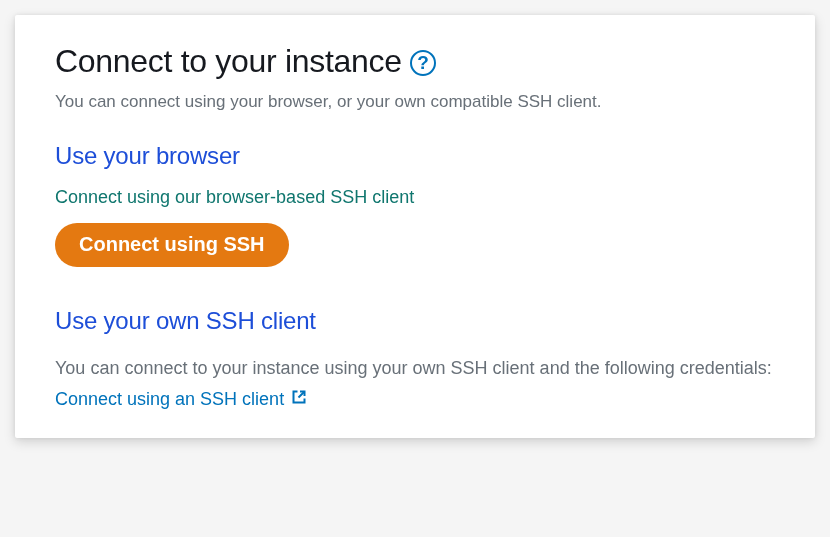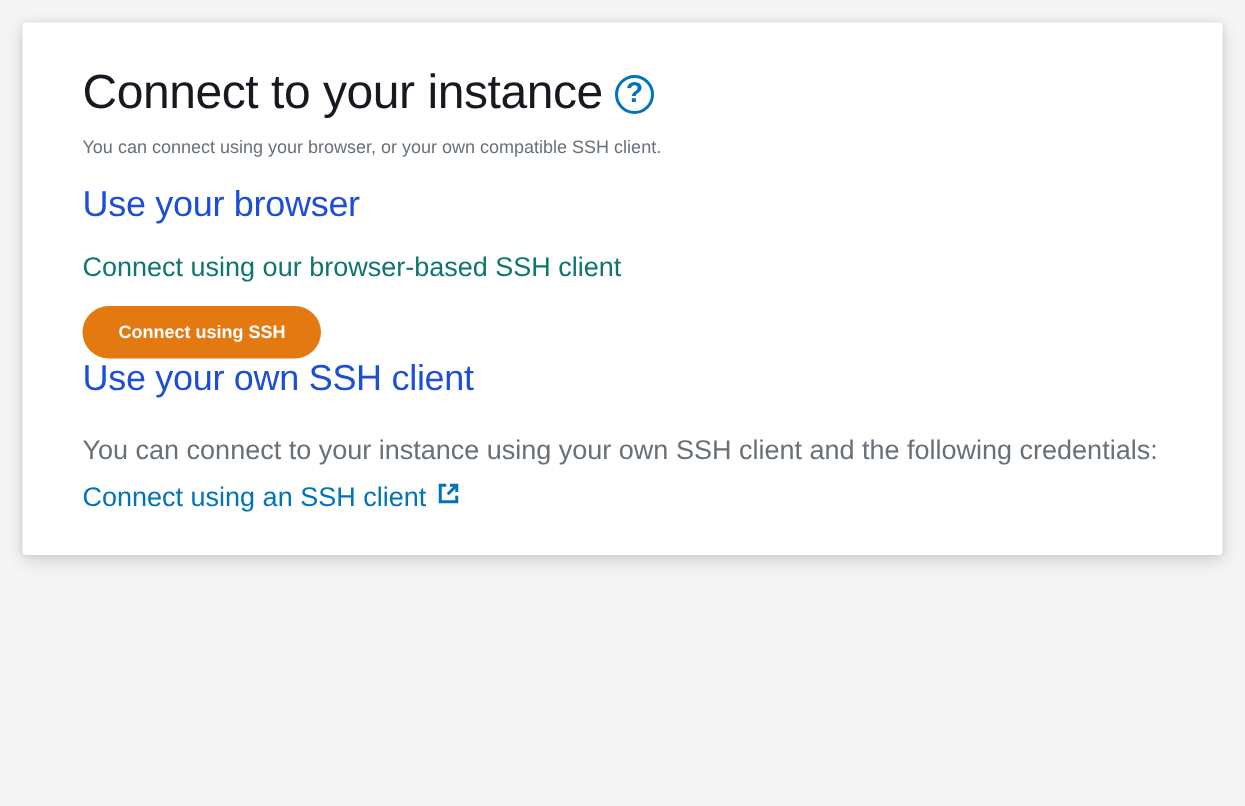--- a/index.html
+++ b/index.html
@@ -40,23 +40,23 @@
       border-radius: 50%;
       color: #0073bb;
       font-size: 19px;
       font-weight: 700;
       line-height: 1;
       cursor: pointer;
       position: relative;
       top: 1px;
     }
     .subtitle {
-      font-size: 12px;
+      font-size: 17px;
       color: #687078;
-      margin-bottom: 16px;
+      margin-bottom: 28px;
       line-height: 1.4;
     }
     .section-heading {
       font-size: 24px;
       font-weight: 400;
       color: #1d4ed8;
       margin-bottom: 14px;
       letter-spacing: -0.2px;
     }
     .section-desc {
@@ -65,24 +65,25 @@
       margin-bottom: 12px;
       line-height: 1.5;
     }
     .btn-primary {
       display: inline-block;
       background: #e47911;
       color: #ffffff;
       border: none;
       border-radius: 22px;
       padding: 10px 24px 11px 24px;
-      font-size: 12px;
+      font-size: 20px;
       font-weight: 600;
       cursor: pointer;
       font-family: inherit;
+      margin-bottom: 40px;
     }
     .section2-desc {
       font-size: 18px;
       color: #687078;
       line-height: 1.55;
       margin-bottom: 6px;
       margin-top: 20px;
     }
     .link {
       color: #0073bb;

